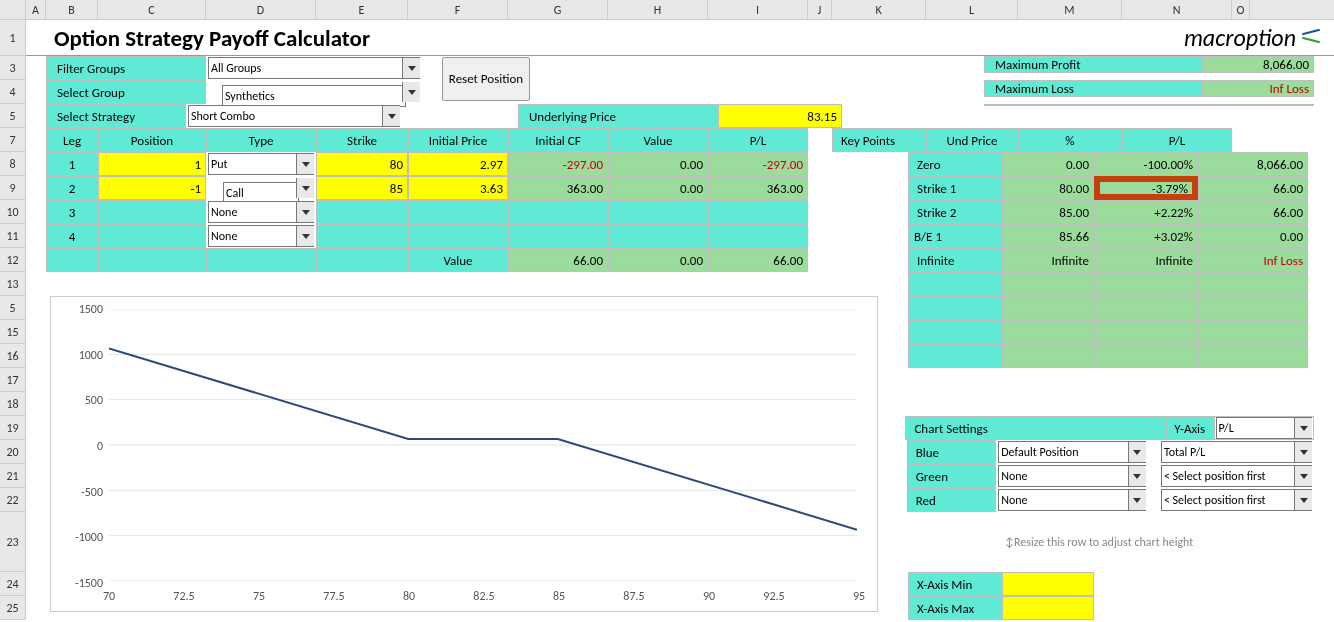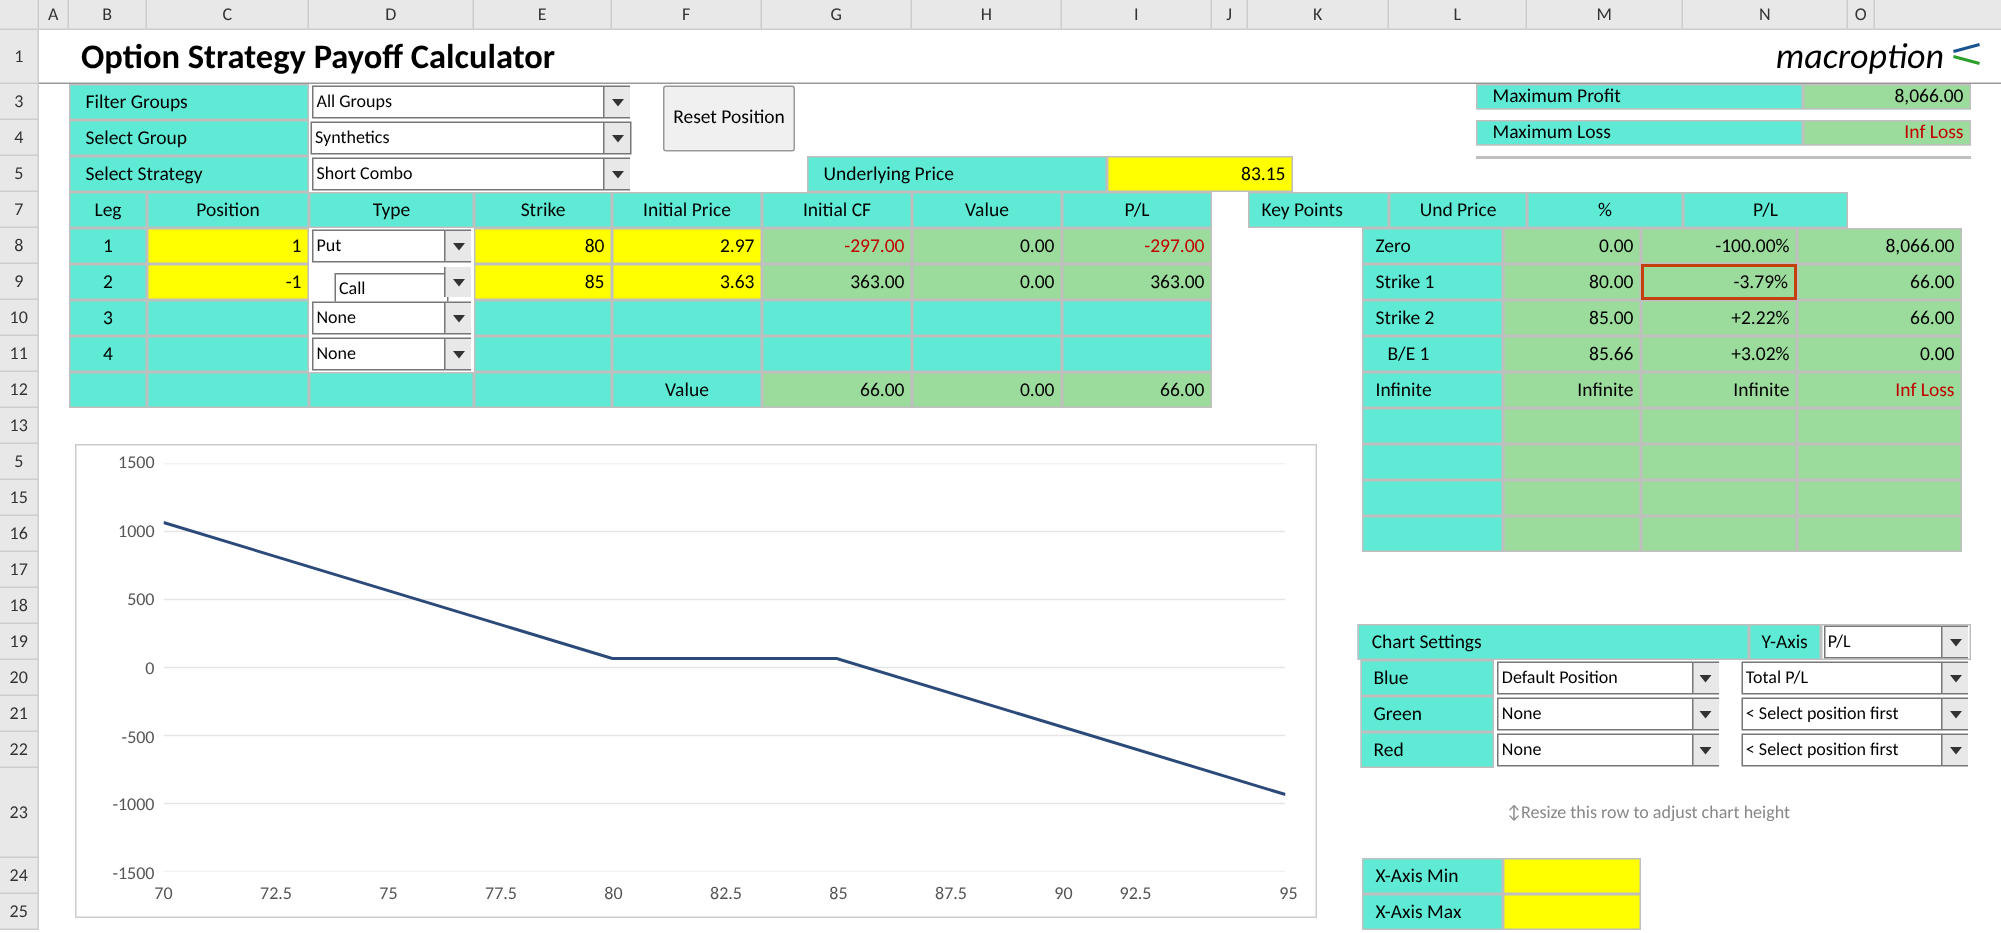--- a/index.html
+++ b/index.html
@@ -140,32 +140,32 @@
         <button class="btn-reset" style="position:absolute; left:416px; top:1px; height:44px"><span>Reset Position</span></button>
 
         <div style="position:absolute; left:958px; top:0; display:flex">
           <div class="cell hdr" style="width:218px;padding-left:10px">Maximum Profit</div>
           <div class="cell green right" style="width:112px;border:1px solid #bfbfbf">8,066.00</div>
         </div>
       </div>
       <div class="row">
         <div style="width:20px"></div>
         <div class="cell hdr" style="width:160px;padding-left:10px">Select Group</div>
-        <div class="cell select-wrap" style="width:216px;padding:0">
+        <div class="cell select-wrap" style="width:216px;padding:15px">
           <input class="select" value="Synthetics" style="">
           <span class="dd-btn"></span>
         </div>
         <div style="position:absolute; left:958px; top:24px; display:flex">
           <div class="cell hdr" style="width:218px;padding-left:10px">Maximum Loss</div>
           <div class="cell green right red-text" style="width:112px;border:1px solid #bfbfbf">Inf Loss</div>
         </div>
       </div>
       <div class="row">
         <div style="width:20px"></div>
-        <div class="cell hdr" style="width:160px;padding-left:10px">Select Strategy</div>
+        <div class="cell hdr" style="width:140px;padding-left:10px">Select Strategy</div>
         <div class="cell select-wrap" style="width:216px;padding:1px">
           <input class="select" value="Short Combo" style="">
           <span class="dd-btn"></span>
         </div>
         <div style="width:116px"></div>
         <div class="cell hdr" style="width:200px;padding-left:10px">Underlying Price</div>
         <div class="cell yellow right" style="width:124px;border:1px solid #bfbfbf">83.15</div>
         <div style="position:absolute; left:958px; top:48px; display:flex">
           <div class="cell hdr" style="width:218px"></div>
           <div class="cell green" style="width:112px;border:1px solid #bfbfbf"></div>
@@ -265,33 +265,33 @@
             <div class="colJ"></div>
       <div class="cell hdr colK" style="padding-left:8px">Zero</div>
       <div class="cell green right colL" style="border:1px solid #bfbfbf">0.00</div>
       <div class="cell green right colM" style="border:1px solid #bfbfbf">-100.00%</div>
       <div class="cell green right colN " style="border:1px solid #bfbfbf">8,066.00</div>
           </div>
           <div class="row">
             <div class="colJ"></div>
       <div class="cell hdr colK" style="padding-left:8px">Strike 1</div>
       <div class="cell green right colL" style="border:1px solid #bfbfbf">80.00</div>
-      <div class="cell green right colM" style="border:2px solid #c2410c">-3.79%</div>
+      <div class="cell green right colM" style="border:6px solid #c2410c">-3.79%</div>
       <div class="cell green right colN " style="border:1px solid #bfbfbf">66.00</div>
           </div>
           <div class="row">
             <div class="colJ"></div>
       <div class="cell hdr colK" style="padding-left:8px">Strike 2</div>
       <div class="cell green right colL" style="border:1px solid #bfbfbf">85.00</div>
       <div class="cell green right colM" style="border:1px solid #bfbfbf">+2.22%</div>
       <div class="cell green right colN " style="border:1px solid #bfbfbf">66.00</div>
           </div>
           <div class="row">
             <div class="colJ"></div>
-      <div class="cell hdr colK" style="padding-left:16px">B/E 1</div>
+      <div class="cell hdr colK" style="padding-left:5px">B/E 1</div>
       <div class="cell green right colL" style="border:1px solid #bfbfbf">85.66</div>
       <div class="cell green right colM" style="border:1px solid #bfbfbf">+3.02%</div>
       <div class="cell green right colN " style="border:1px solid #bfbfbf">0.00</div>
           </div>
           <div class="row">
             <div class="colJ"></div>
       <div class="cell hdr colK" style="padding-left:8px">Infinite</div>
       <div class="cell green right colL" style="border:1px solid #bfbfbf">Infinite</div>
       <div class="cell green right colM" style="border:1px solid #bfbfbf">Infinite</div>
       <div class="cell green right colN red-text" style="border:1px solid #bfbfbf">Inf Loss</div>
@@ -415,20 +415,20 @@
         <div id="x-ticks">
             <div class="x-tick" style="left: 0px;">70</div>
             <div class="x-tick" style="left: 75px;">72.5</div>
             <div class="x-tick" style="left: 150px;">75</div>
             <div class="x-tick" style="left: 225px;">77.5</div>
             <div class="x-tick" style="left: 300px;">80</div>
             <div class="x-tick" style="left: 375px;">82.5</div>
             <div class="x-tick" style="left: 450px;">85</div>
             <div class="x-tick" style="left: 525px;">87.5</div>
             <div class="x-tick" style="left: 600px;">90</div>
-            <div class="x-tick" style="left: 648px;">92.5</div>
+            <div class="x-tick" style="left: 665px;">92.5</div>
             <div class="x-tick" style="left: 750px;">95</div>
           </div>
       </div>
     </div>
 
   </div>
 </div>
 
 </body></html>

